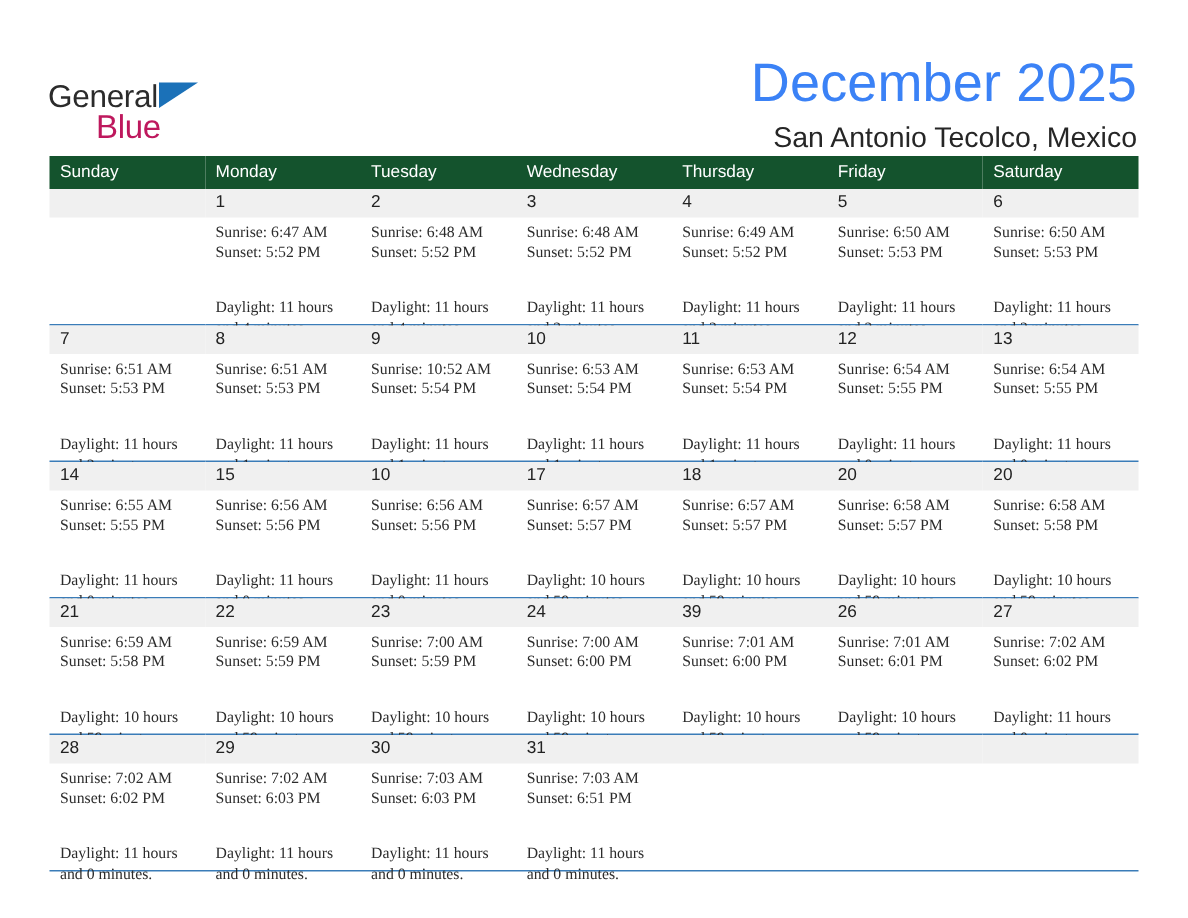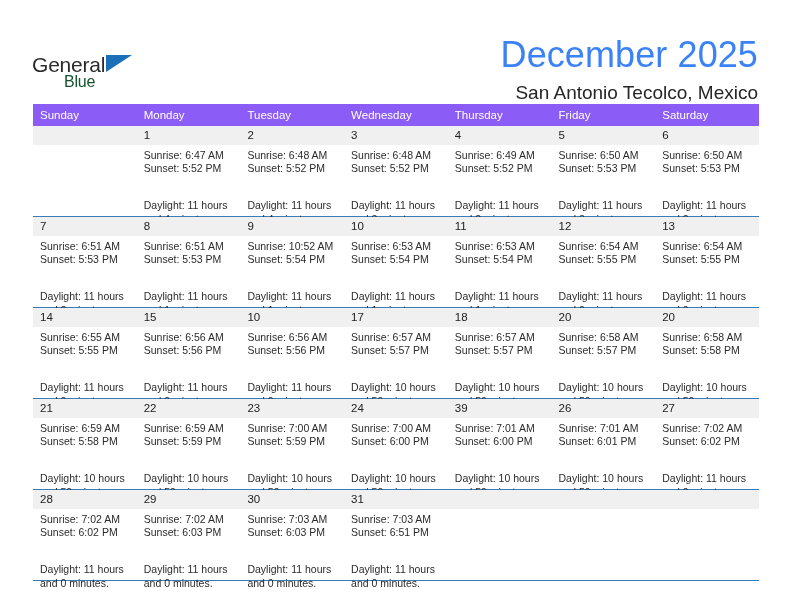--- a/index.html
+++ b/index.html
@@ -53,22 +53,22 @@
     top: 7px;
     width: 0;
     height: 0;
     border-left: 26px solid #1b71b8;
     border-bottom: 17px solid transparent;
   }
   .brand-blue {
     position: absolute;
     left: 32px;
     top: 26px;
-    font-size: 16px;
-    color: #14532d;
+    font-size: 22px;
+    color: #be185d;
     letter-spacing: -0.2px;
     line-height: 1;
   }
 
   .title-block {
     text-align: right;
     flex: 0 0 auto;
     padding-top: 0px;
   }
   .cal-title {
@@ -88,21 +88,21 @@
 
   
   .calendar {
     margin: 0 33px;
     width: 726px;
     border-collapse: collapse;
     table-layout: fixed;
   }
 
   .calendar th {
-    background: #8b5cf6;
+    background: #14532d;
     color: #ffffff;
     font-size: 11.5px;
     font-weight: normal;
     text-align: left;
     padding: 5px 0 5px 7px;
     height: 20px;
     box-sizing: border-box;
     border: none;
   }
 
@@ -140,20 +140,21 @@
     line-height: 13px;
   }
   .cell.empty .daynum {
     background: #f0f0f0;
   }
   .details {
     padding: 4px 6px 0 7px;
     font-size: 10.5px;
     line-height: 13.2px;
     color: #2b2b2b;
+    font-family: Liberation Serif, serif;
   }
   .details div {
     white-space: nowrap;
   }
   .details .daylight {
     white-space: normal;
     margin-top: 24px;
   }
 </style>
 </head>

